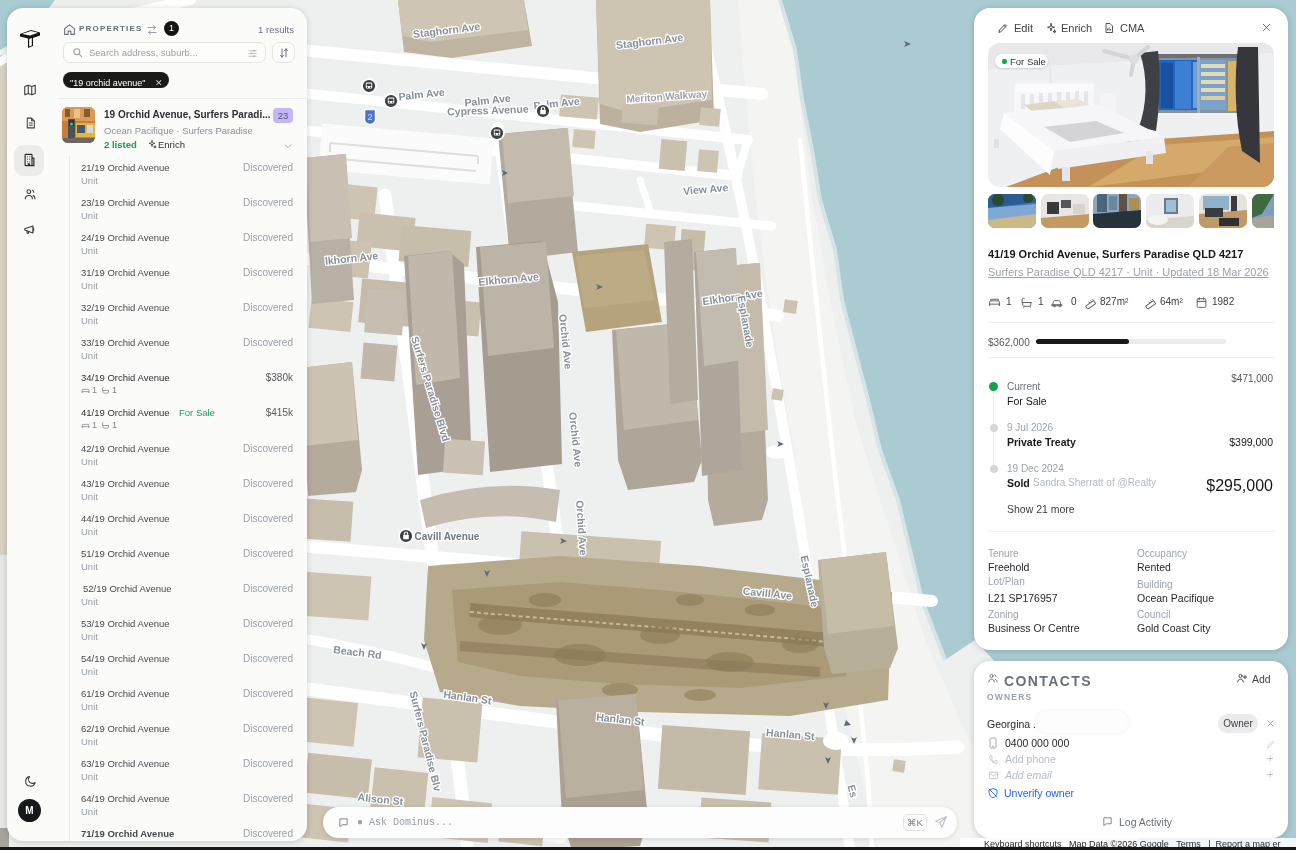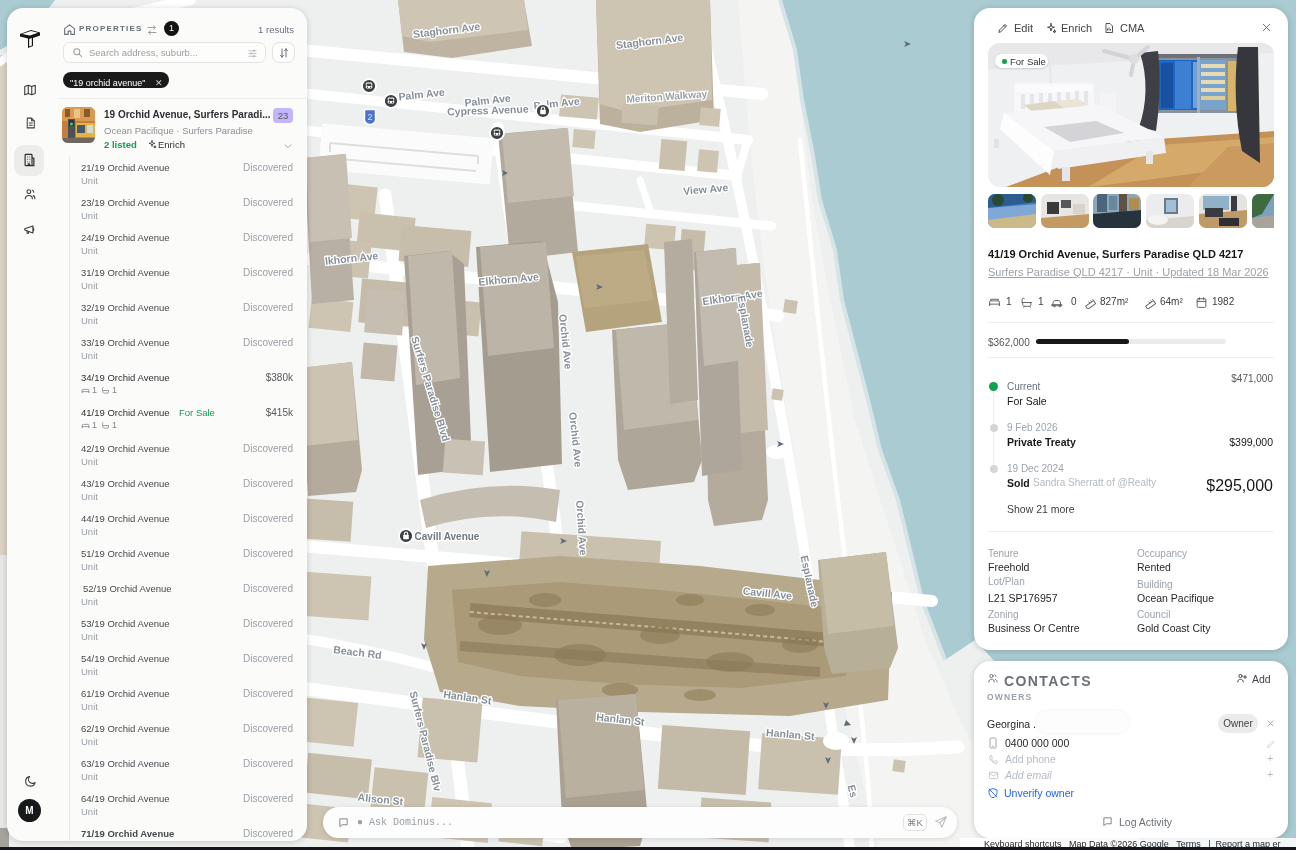--- a/index.html
+++ b/index.html
@@ -620,21 +620,21 @@
   <span class="abs" style="right:15px;top:329px;font-size:10px;color:#55585c;margin-top:36px;">$471,000</span>
   <div class="abs" style="left:62px;top:331px;width:190px;height:5px;background:#ebebeb;border-radius:3px;"></div>
   <div class="abs" style="left:62px;top:331px;width:93px;height:5px;background:#17181a;border-radius:3px;"></div>
   <div class="abs" style="left:14px;top:349px;width:286px;height:1px;background:#efefef;"></div>
 
   <div class="abs" style="left:19px;top:383px;width:1px;height:78px;background:#ececec;"></div>
   <div class="abs" style="left:15px;top:374px;width:9px;height:9px;border-radius:50%;background:#12a150;"></div>
   <span class="abs" style="left:33px;top:373px;font-size:10px;color:#6b7280;">Current</span>
   <span class="abs" style="left:33px;top:387px;font-size:10.5px;color:#17181a;">For Sale</span>
   <div class="abs" style="left:16px;top:416px;width:8px;height:8px;border-radius:50%;background:#d4d7da;"></div>
-  <span class="abs" style="left:33px;top:414px;font-size:10px;color:#9ca3ab;">9 Feb 2026</span>
+  <span class="abs" style="left:33px;top:414px;font-size:10px;color:#9ca3ab;">9 Jul 2026</span>
   <span class="abs" style="left:33px;top:428px;font-size:10.5px;font-weight:bold;color:#17181a;">Private Treaty</span>
   <span class="abs" style="right:15px;top:428px;font-size:10.5px;color:#17181a;">$399,000</span>
   <div class="abs" style="left:16px;top:457px;width:8px;height:8px;border-radius:50%;background:#d4d7da;"></div>
   <span class="abs" style="left:33px;top:455px;font-size:10px;color:#9ca3ab;">19 Dec 2024</span>
   <span class="abs" style="left:33px;top:469px;font-size:10.5px;font-weight:bold;color:#17181a;">Sold</span>
   <span class="abs" style="left:59px;top:469px;font-size:10px;color:#b4bac0;">Sandra Sherratt of @Realty</span>
   <span class="abs" style="right:15px;top:469px;font-size:16px;color:#17181a;">$295,000</span>
   <span class="abs" style="left:33px;top:495px;font-size:10.5px;font-weight:500;color:#3c4044;">Show 21 more</span>
   <div class="abs" style="left:14px;top:523px;width:286px;height:1px;background:#efefef;"></div>
 

